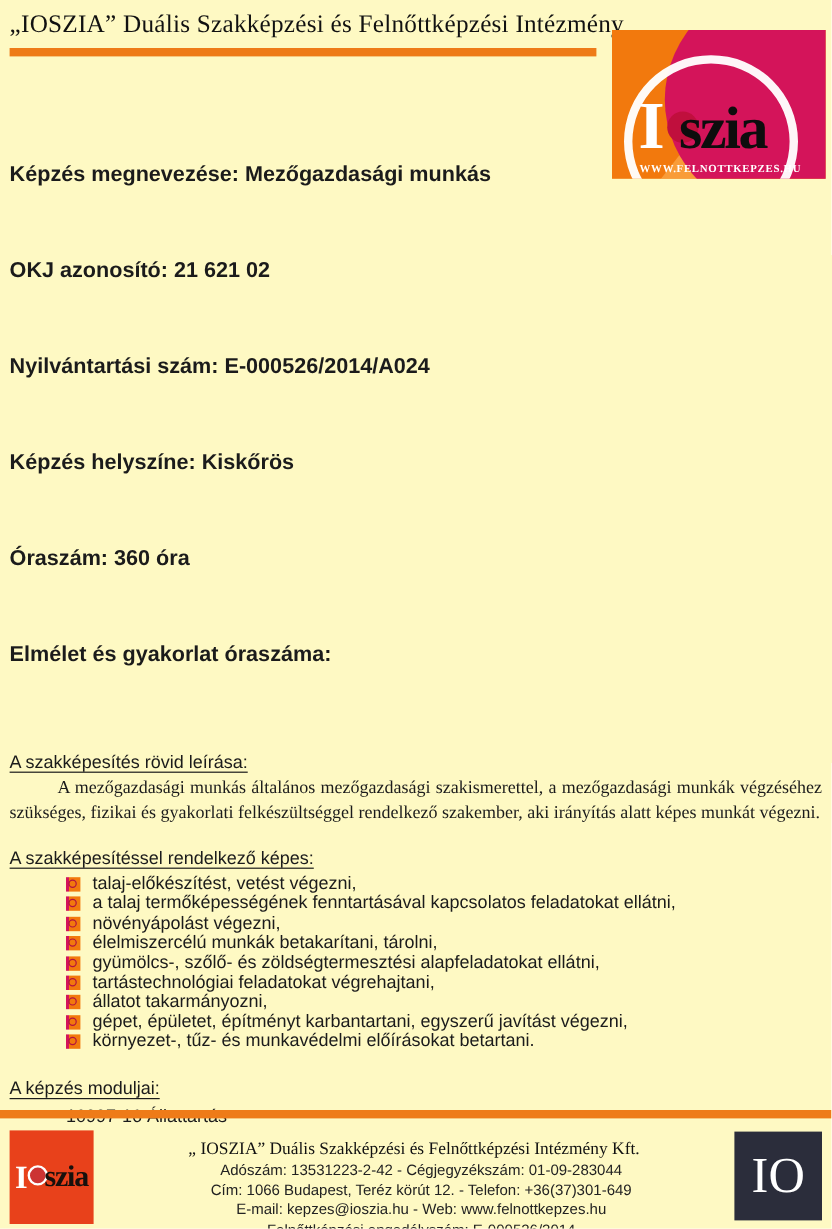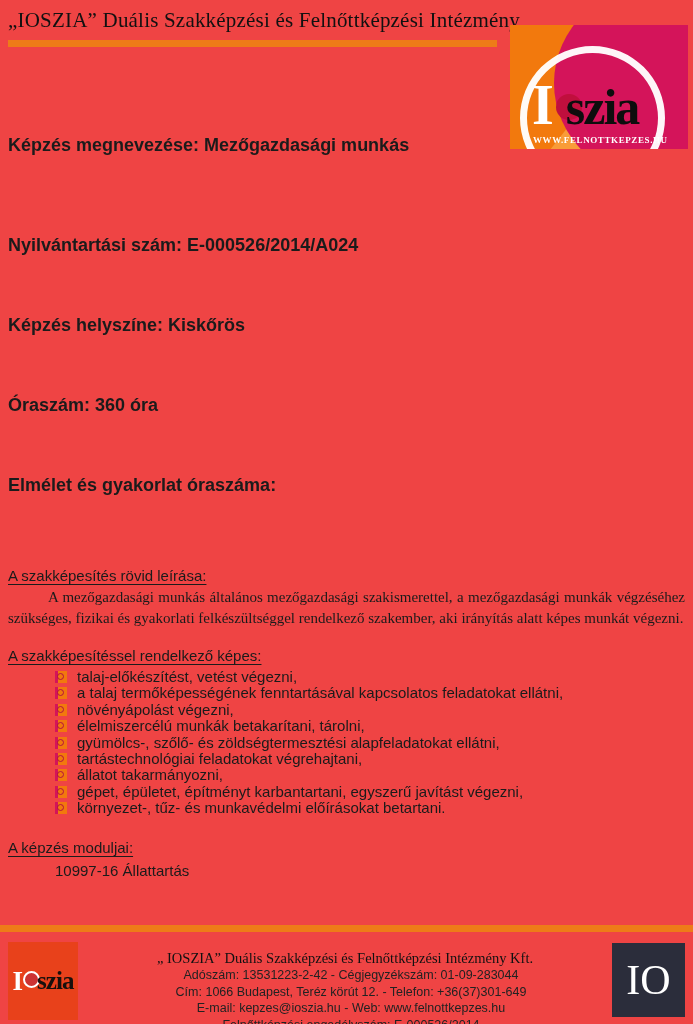--- a/index.html
+++ b/index.html
@@ -1,18 +1,18 @@
 <!DOCTYPE html>
 <html lang="hu"><head>
 <meta charset="utf-8">
 <style>
   html,body { margin:0; padding:0; background:#ffffff; }
   .page {
     position:relative; width:693px; height:1024px; margin:0 auto;
-    background:#ef4444; overflow:hidden;
+    background:#fef9c3; overflow:hidden;
     font-family:"Liberation Sans", sans-serif; color:#1b1b1b; font-size:15px;
   }
   .content { padding:0 8px; }
 
   
   .doc-title {
     font-family:"Liberation Serif", serif; font-size:21px; color:#111;
     padding-top:8px; letter-spacing:0.2px;
   }
   .accent-bar { width:489px; height:7px; background:#EE7B18; margin-top:7px; }
@@ -102,20 +102,21 @@
   <div class="content">
 
     <div class="doc-title">„IOSZIA” Duális Szakképzési és Felnőttképzési Intézmény</div>
     <div class="accent-bar"></div>
 
     <div class="info-block">
       
     
         <div class="info-line">Képzés megnevezése: Mezőgazdasági munkás</div>
       
+        <div class="info-line">OKJ azonosító: 21 621 02</div>
       
         <div class="info-line">Nyilvántartási szám: E-000526/2014/A024</div>
       
         <div class="info-line">Képzés helyszíne: Kiskőrös</div>
       
         <div class="info-line">Óraszám: 360 óra</div>
       
         <div class="info-line">Elmélet és gyakorlat óraszáma:</div>
       
       </div>

